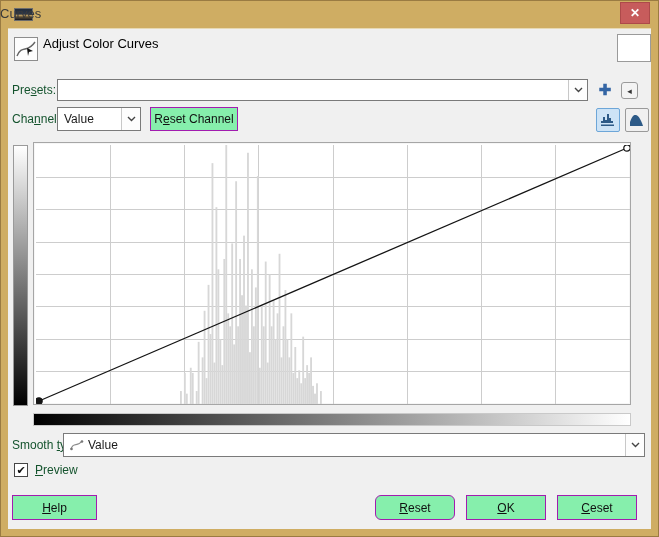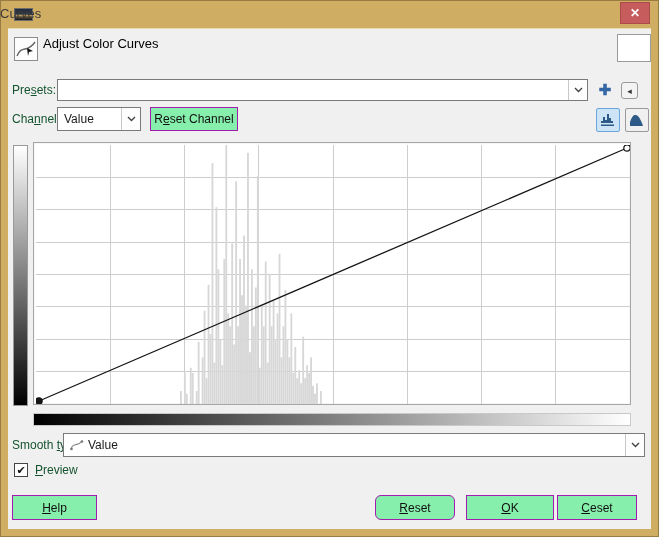--- a/index.html
+++ b/index.html
@@ -235,21 +235,21 @@
 
     <span class="checkbox"><span>✔</span></span>
     <span class="label" style="left:27px; top:434px;"><span></span><span class="accel">P</span><span>review</span></span>
 
     <span class="push-btn" style="left:4px; top:466px; width:85px; height:25px;">
       <span class="btn-label"><span></span><span class="accel">H</span><span>elp</span></span>
     </span>
     <span class="push-btn" style="left:367px; top:466px; width:80px; height:25px;border-radius:6px;">
       <span class="btn-label"><span></span><span class="accel">R</span><span>eset</span></span>
     </span>
-    <span class="push-btn" style="left:458px; top:466px; width:88px; height:25px;">
+    <span class="push-btn" style="left:458px; top:466px; width:80px; height:25px;">
       <span class="btn-label"><span></span><span class="accel">O</span><span>K</span></span>
     </span>
     <span class="push-btn" style="left:549px; top:466px; width:80px; height:25px;">
       <span class="btn-label"><span></span><span class="accel">C</span><span>eset</span></span>
     </span>
 
   </div>
 </div>
 
 </body></html>

